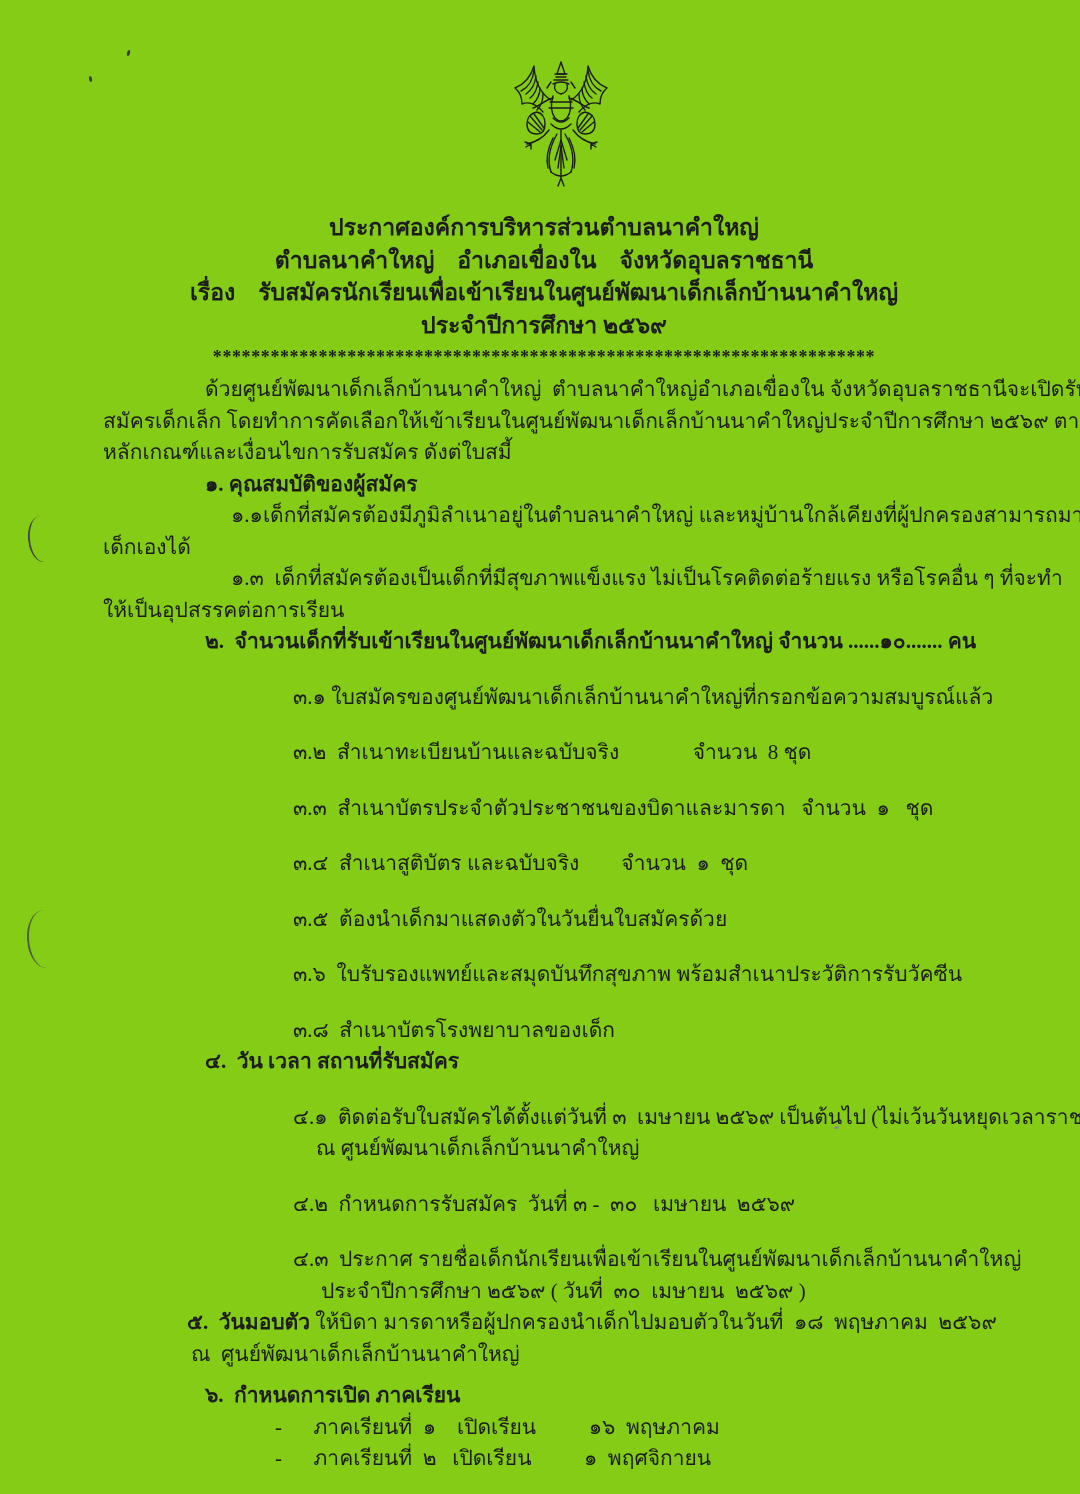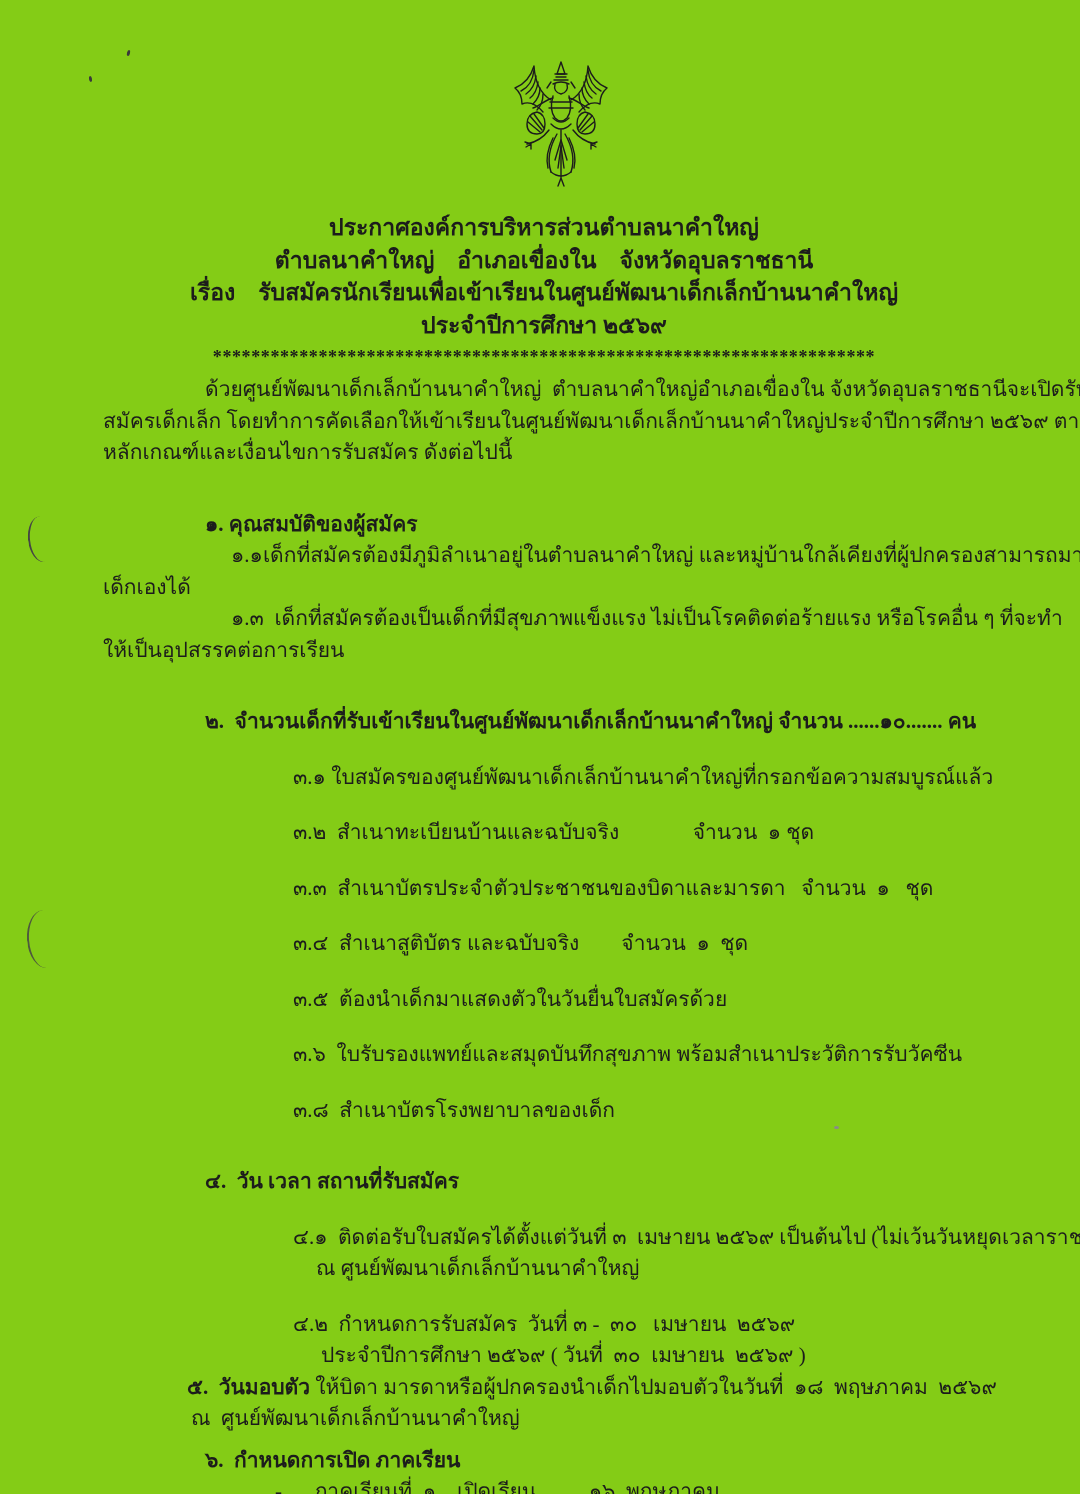--- a/index.html
+++ b/index.html
@@ -29,21 +29,21 @@
   
   .doc-body{
     position:absolute;left:103px;top:374px;width:900px;
   }
   .line{
     font-size:21px;line-height:31.5px;height:31.5px;white-space:pre;
   }
   .b{font-weight:bold;}
   .flush {padding-left:0;}
   .para  {padding-left:102px;}
-  .sec   {padding-left:102px;margin-top:40px;}
+  .sec   {padding-left:102px;}
   .sec5  {padding-left:84px;}
   .sub1  {padding-left:128px;}
   .sub3  {padding-left:190px;margin-top:24px;}
   .sub4b {padding-left:213px;}
   .sub4c {padding-left:218px;}
   .sub5  {padding-left:88px;}
   .item6 {padding-left:172px;}
   .gap-top{margin-top:10px;}
   
   .pen-mark{
@@ -106,38 +106,39 @@
     <div class="t-line">ประกาศองค์การบริหารส่วนตำบลนาคำใหญ่</div>
     <div class="t-line">ตำบลนาคำใหญ่    อำเภอเขื่องใน    จังหวัดอุบลราชธานี</div>
     <div class="t-line">เรื่อง    รับสมัครนักเรียนเพื่อเข้าเรียนในศูนย์พัฒนาเด็กเล็กบ้านนาคำใหญ่</div>
     <div class="t-line">ประจำปีการศึกษา ๒๕๖๙</div>
     <div class="divider">*********************************************************************</div>
   </div>
 
   <div class="doc-body">
       <div class="line para"><span>ด้วยศูนย์พัฒนาเด็กเล็กบ้านนาคำใหญ่  ตำบลนาคำใหญ่อำเภอเขื่องใน จังหวัดอุบลราชธานีจะเปิดรับ</span></div>
       <div class="line flush"><span>สมัครเด็กเล็ก โดยทำการคัดเลือกให้เข้าเรียนในศูนย์พัฒนาเด็กเล็กบ้านนาคำใหญ่ประจำปีการศึกษา ๒๕๖๙ ตาม</span></div>
-      <div class="line flush"><span>หลักเกณฑ์และเงื่อนไขการรับสมัคร ดังต่อไปนี้</span></div>
+      <div class="line flush"><span>หลักเกณฑ์และเงื่อนไขการรับสมัคร ดังต่ใบสมี้</span></div>
       <div class="line sec"><span class="b">๑. คุณสมบัติของผู้สมัคร</span></div>
       <div class="line sub1"><span>๑.๑เด็กที่สมัครต้องมีภูมิลำเนาอยู่ในตำบลนาคำใหญ่ และหมู่บ้านใกล้เคียงที่ผู้ปกครองสามารถมารับมาส่ง</span></div>
       <div class="line flush"><span>เด็กเองได้</span></div>
       <div class="line sub1"><span>๑.๓  เด็กที่สมัครต้องเป็นเด็กที่มีสุขภาพแข็งแรง ไม่เป็นโรคติดต่อร้ายแรง หรือโรคอื่น ๆ ที่จะทำ</span></div>
       <div class="line flush"><span>ให้เป็นอุปสรรคต่อการเรียน</span></div>
       <div class="line sec"><span class="b">๒.  จำนวนเด็กที่รับเข้าเรียนในศูนย์พัฒนาเด็กเล็กบ้านนาคำใหญ่ จำนวน ......๑๐....... คน</span></div>
       <div class="line sub3"><span>๓.๑ ใบสมัครของศูนย์พัฒนาเด็กเล็กบ้านนาคำใหญ่ที่กรอกข้อความสมบูรณ์แล้ว</span></div>
-      <div class="line sub3"><span>๓.๒  สำเนาทะเบียนบ้านและฉบับจริง              จำนวน  ๑ ชุด</span></div>
+      <div class="line sub3"><span>๓.๒  สำเนาทะเบียนบ้านและฉบับจริง              จำนวน  8 ชุด</span></div>
       <div class="line sub3"><span>๓.๓  สำเนาบัตรประจำตัวประชาชนของบิดาและมารดา   จำนวน  ๑   ชุด</span></div>
       <div class="line sub3"><span>๓.๔  สำเนาสูติบัตร และฉบับจริง        จำนวน  ๑  ชุด</span></div>
       <div class="line sub3"><span>๓.๕  ต้องนำเด็กมาแสดงตัวในวันยื่นใบสมัครด้วย</span></div>
       <div class="line sub3"><span>๓.๖  ใบรับรองแพทย์และสมุดบันทึกสุขภาพ พร้อมสำเนาประวัติการรับวัคซีน</span></div>
       <div class="line sub3"><span>๓.๘  สำเนาบัตรโรงพยาบาลของเด็ก</span></div>
       <div class="line sec"><span class="b">๔.  วัน เวลา สถานที่รับสมัคร</span></div>
       <div class="line sub3"><span>๔.๑  ติดต่อรับใบสมัครได้ตั้งแต่วันที่ ๓  เมษายน ๒๕๖๙ เป็นต้นไป (ไม่เว้นวันหยุดเวลาราชการ)</span></div>
       <div class="line sub4b"><span>ณ ศูนย์พัฒนาเด็กเล็กบ้านนาคำใหญ่</span></div>
       <div class="line sub3"><span>๔.๒  กำหนดการรับสมัคร  วันที่ ๓ -  ๓๐   เมษายน  ๒๕๖๙</span></div>
+      <div class="line sub3"><span>๔.๓  ประกาศ รายชื่อเด็กนักเรียนเพื่อเข้าเรียนในศูนย์พัฒนาเด็กเล็กบ้านนาคำใหญ่</span></div>
       <div class="line sub4c"><span>ประจำปีการศึกษา ๒๕๖๙ ( วันที่  ๓๐  เมษายน  ๒๕๖๙ )</span></div>
       <div class="line sec5"><span class="b">๕.  วันมอบตัว </span><span>ให้บิดา มารดาหรือผู้ปกครองนำเด็กไปมอบตัวในวันที่  ๑๘  พฤษภาคม  ๒๕๖๙</span></div>
       <div class="line sub5"><span>ณ  ศูนย์พัฒนาเด็กเล็กบ้านนาคำใหญ่</span></div>
       <div class="line sec gap-top"><span class="b">๖.  กำหนดการเปิด ภาคเรียน</span></div>
       <div class="line item6"><span>-      ภาคเรียนที่  ๑    เปิดเรียน          ๑๖  พฤษภาคม</span></div>
       <div class="line item6"><span>-      ภาคเรียนที่  ๒   เปิดเรียน          ๑  พฤศจิกายน</span></div>
     </div>
 
   <div class="pen-mark m1"></div>
   <div class="pen-mark m2"></div>

